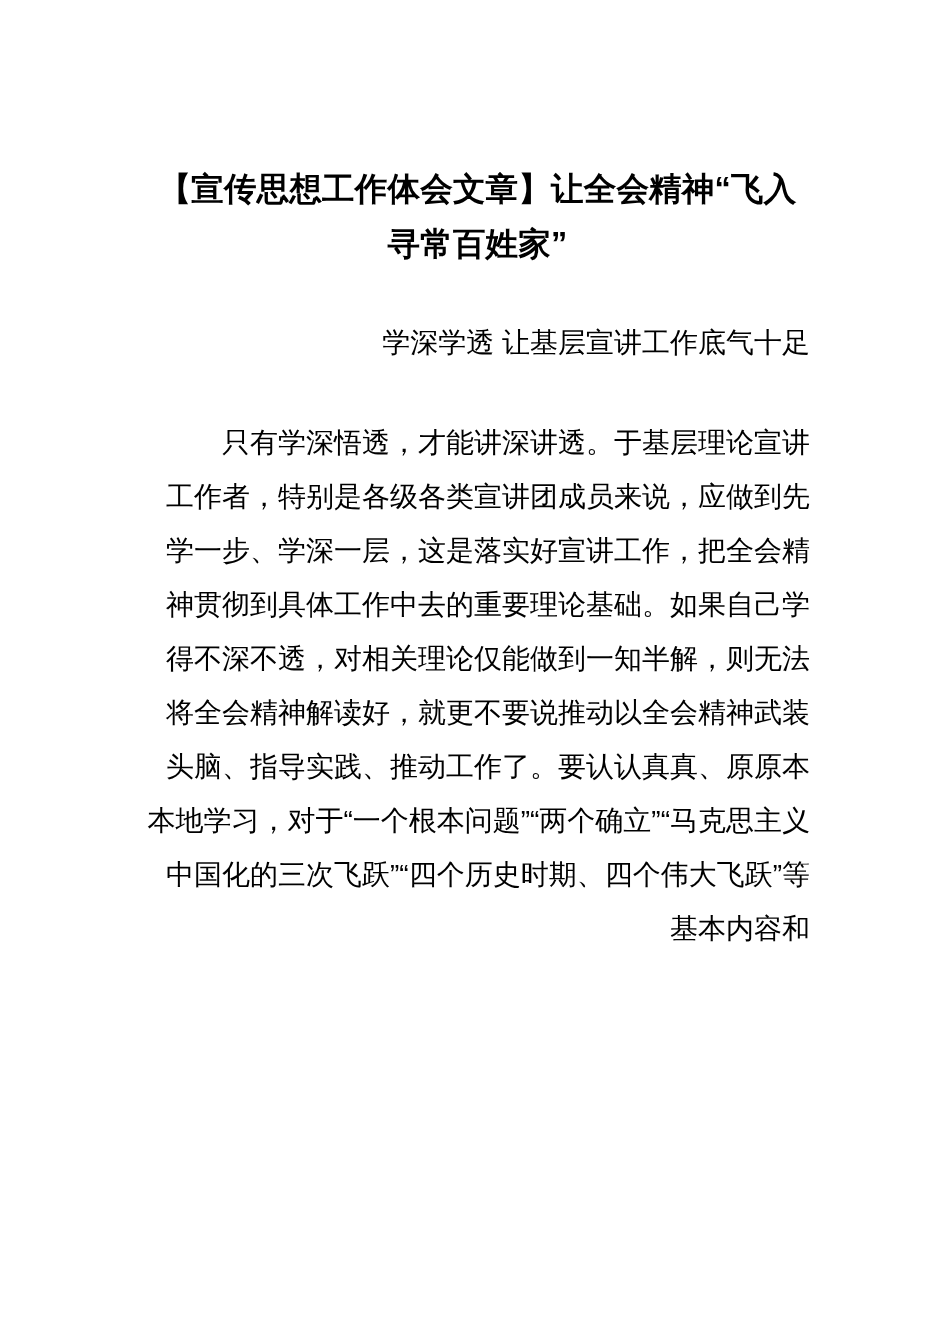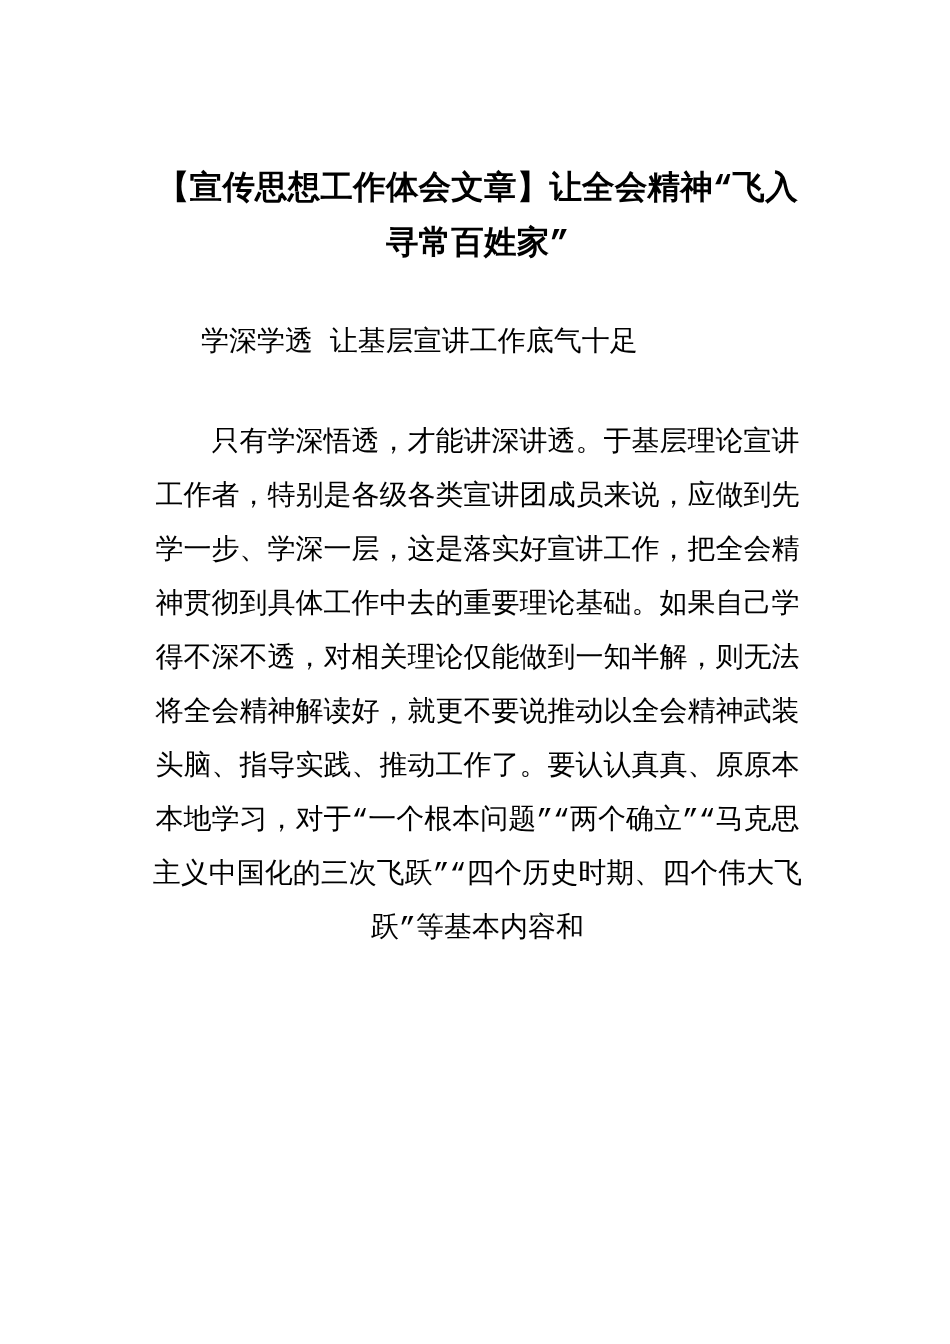--- a/index.html
+++ b/index.html
@@ -11,21 +11,20 @@
     font-family: "Liberation Sans", "DejaVu Sans", sans-serif;
     color: #000000;
   }
   .page {
     position: relative;
     width: 950px;
     height: 1124px;
     background: #ffffff;
     overflow: hidden;
     box-sizing: border-box;
-    font-family: Liberation Mono, monospace;
   }
   .content {
     position: absolute;
     left: 145px;
     top: 0;
     width: 665px;
   }
   .doc-title {
     margin: 0;
     padding-top: 162px;
@@ -49,29 +48,29 @@
   }
   .para.first-body {
     margin-top: 42px;
   }
   .section-heading {
     margin: 0;
     margin-top: 44px;
     font-size: 28px;
     font-weight: normal;
     line-height: 54px;
-    text-align: left;
+    text-align: right;
     text-indent: 2em;
     word-break: break-all;
   }
   .para.after-heading {
     margin-top: 46px;
   }
   .para:last-child {
-    text-align: center;
+    text-align: right;
   }
 </style>
 </head>
 <body>
 
 <div class="page">
   <div class="content">
 
     <h1 class="doc-title">【宣传思想工作体会文章】让全会精神“飞入寻常百姓家”</h1>
 

